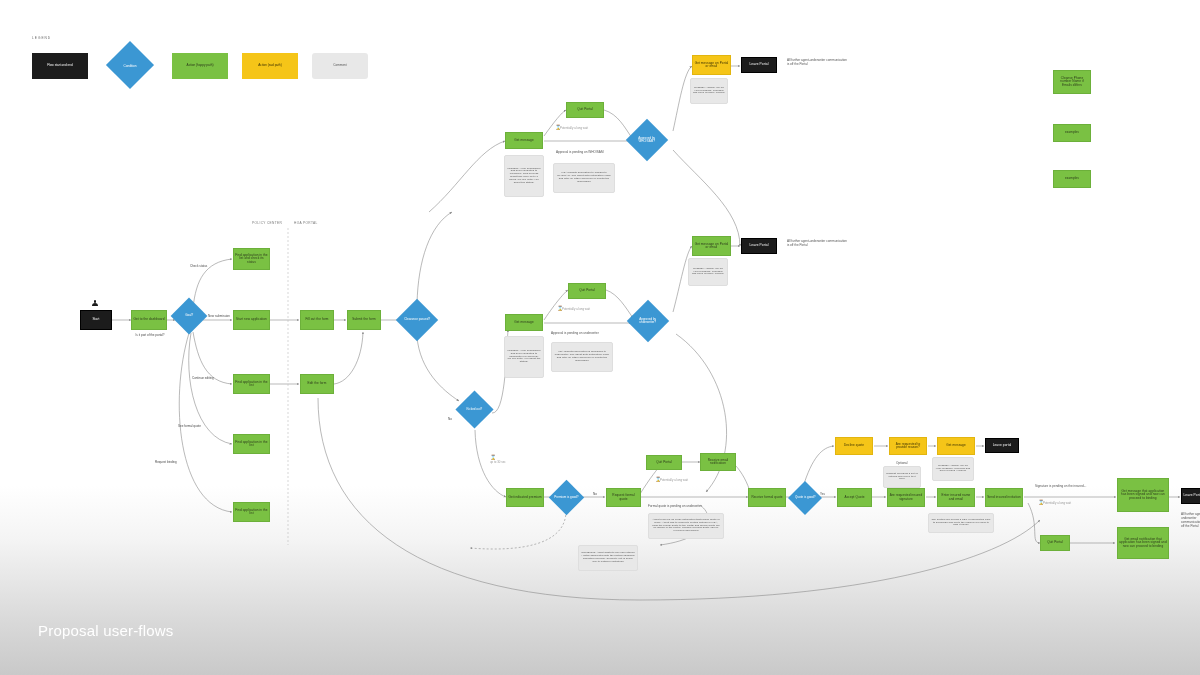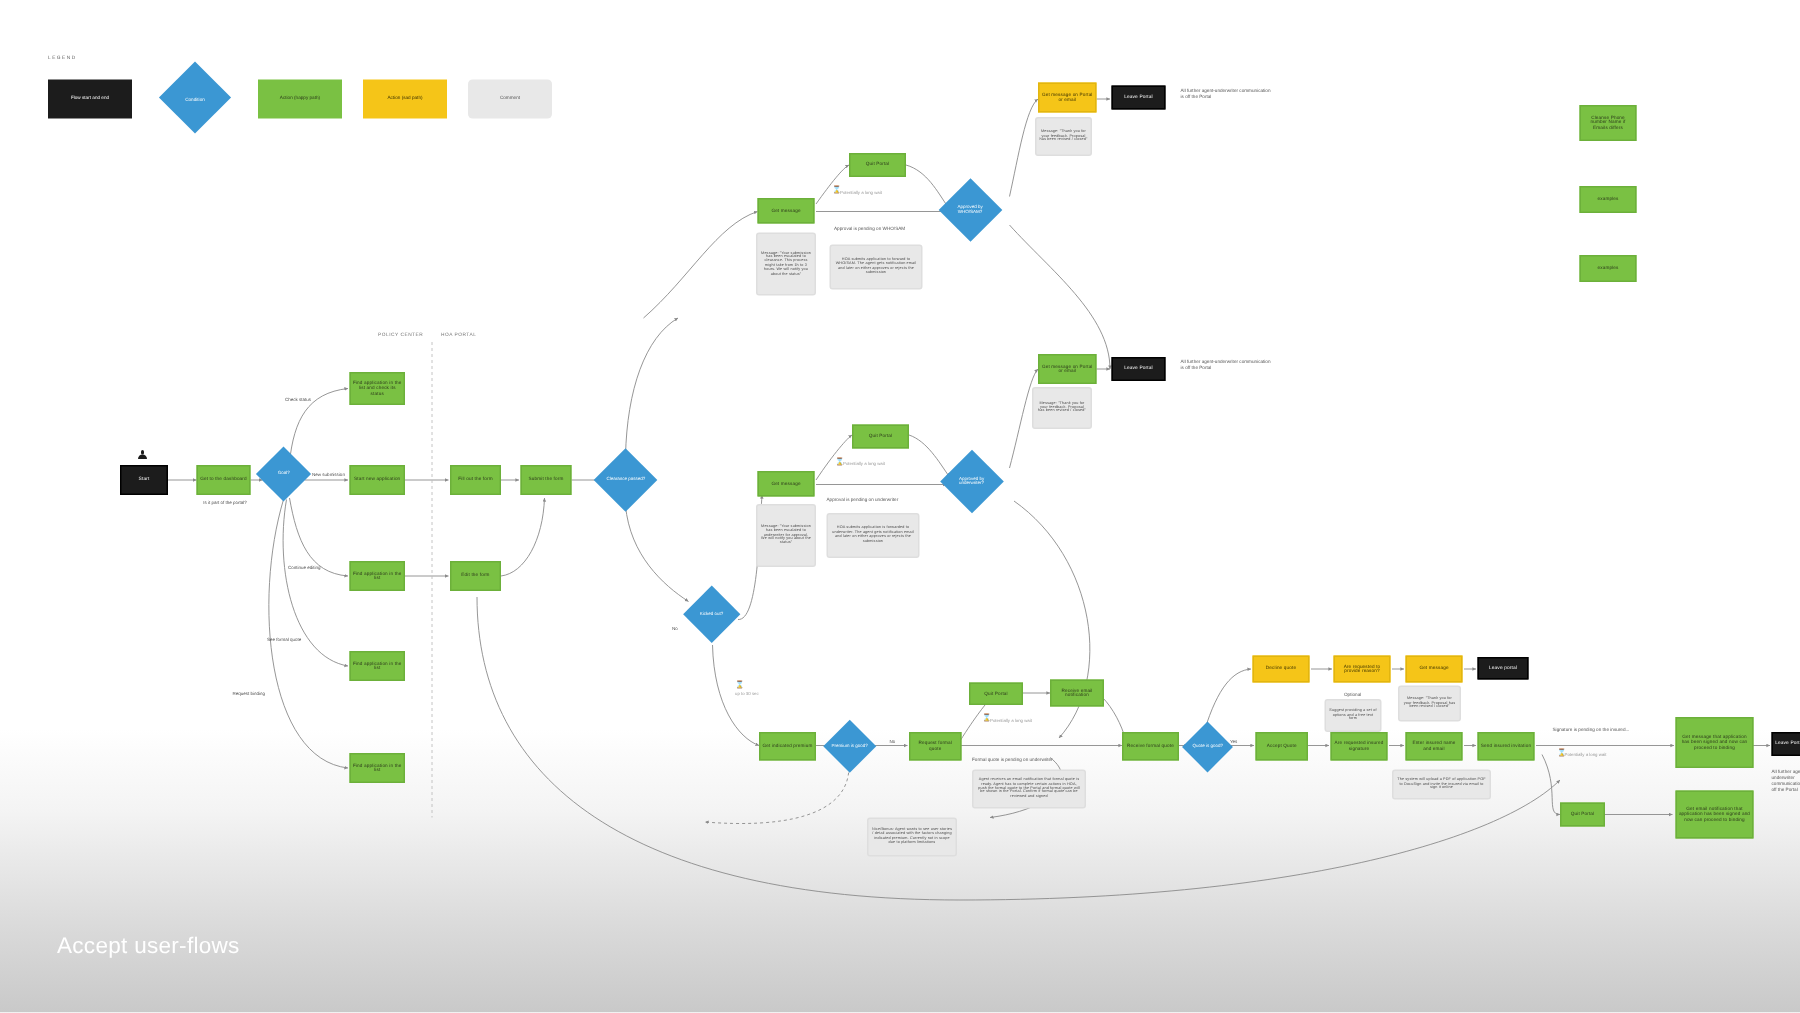--- a/index.html
+++ b/index.html
@@ -302,15 +302,15 @@
   <div class="node n-green" style="left:1117px;top:478px;width:52px;height:34px;">Get message that application has been signed and now can proceed to binding</div>
   <div class="node n-green" style="left:1040px;top:535px;width:30px;height:16px;">Quit Portal</div>
   <div class="node n-green" style="left:1117px;top:527px;width:52px;height:32px;">Get email notification that application has been signed and now can proceed to binding</div>
   <div class="node n-black" style="left:1181px;top:488px;width:24px;height:16px;">Leave Portal</div>
   <div class="lbl-note" style="left:1181px;top:512px;width:24px;white-space:normal;">All further agent-underwriter communication is off the Portal</div>
 
   <div class="node n-green" style="left:1053px;top:70px;width:38px;height:24px;">Cleanse Phone number Name if Emails differs</div>
   <div class="node n-green" style="left:1053px;top:124px;width:38px;height:18px;">examples</div>
   <div class="node n-green" style="left:1053px;top:170px;width:38px;height:18px;">examples</div>
 
-  <div id="pagetitle">Accept user-flows</div>
+  <div id="pagetitle">Proposal user-flows</div>
 
 </div>
 
 </body></html>

